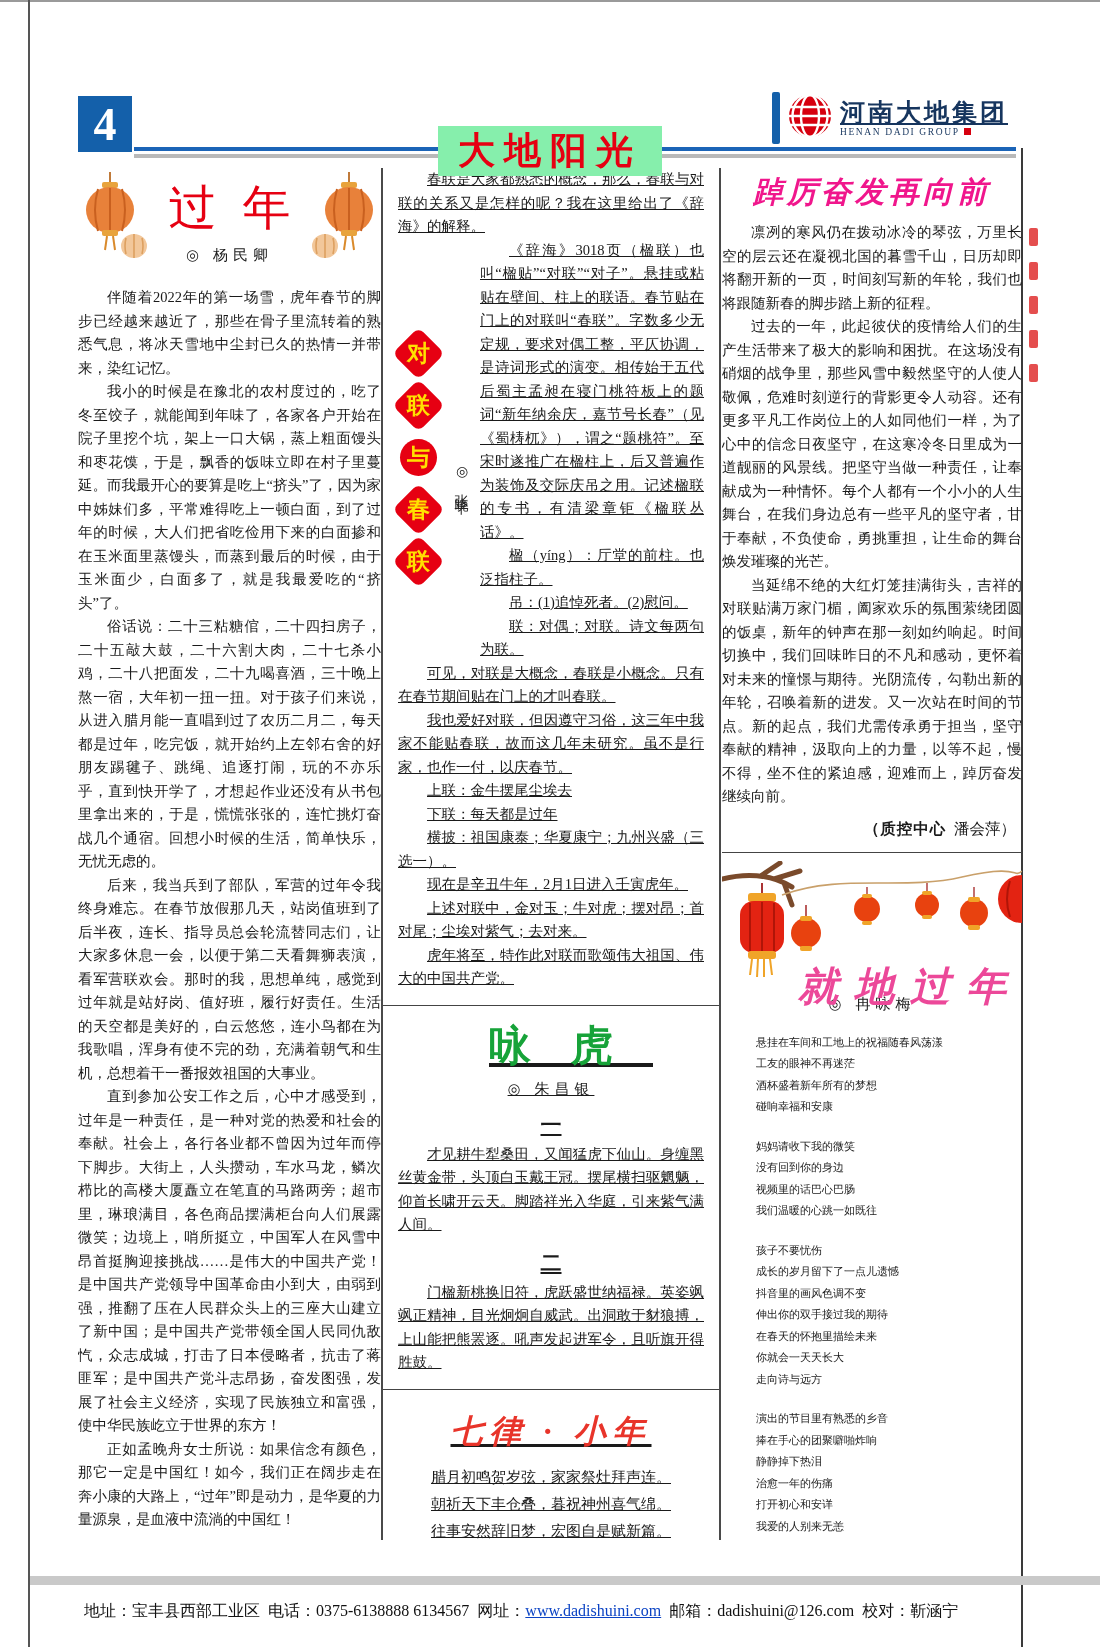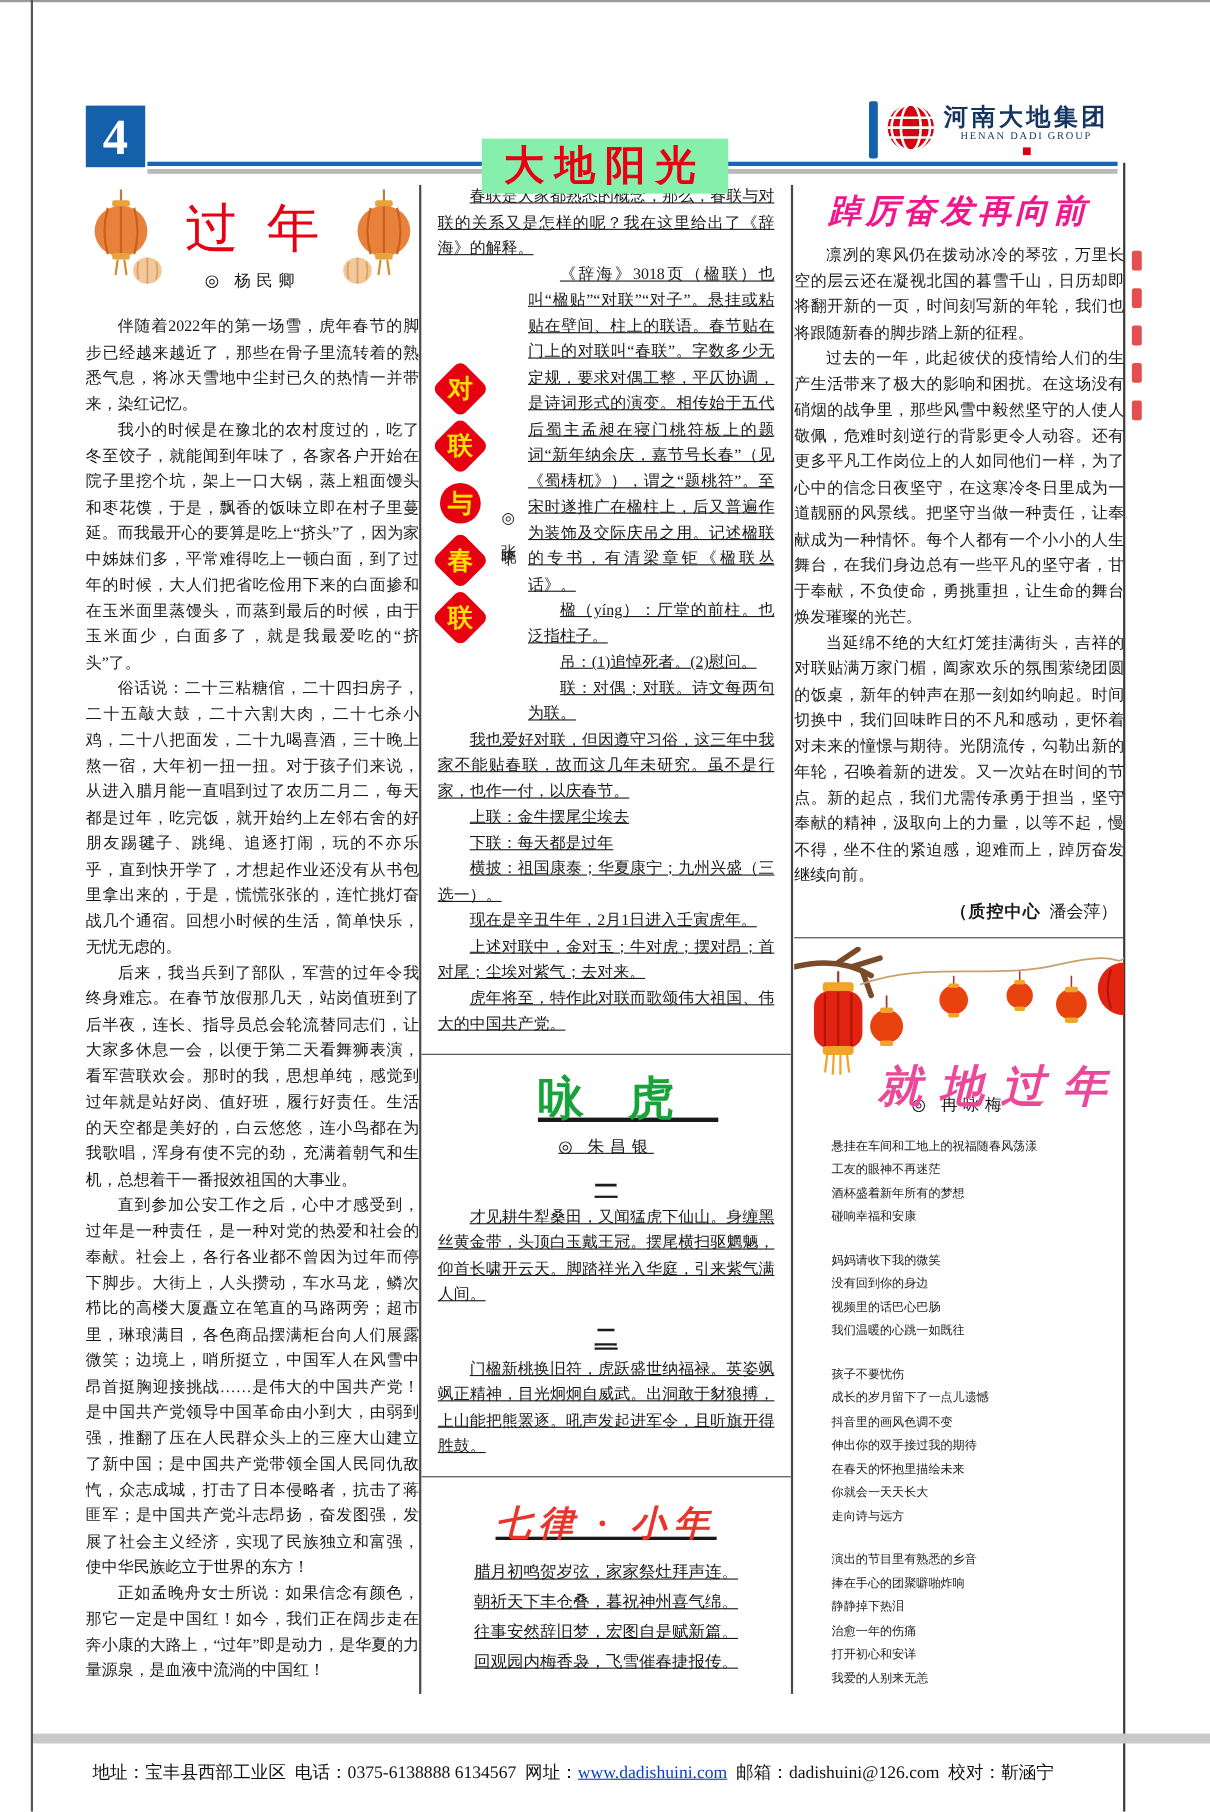--- a/index.html
+++ b/index.html
@@ -14,22 +14,22 @@
   
   .page-num{position:absolute;left:78px;top:96px;width:54px;height:56px;background:#1460aa;
             color:#fff;font-size:46px;font-weight:bold;display:flex;align-items:center;justify-content:center;}
   .head-rule{position:absolute;left:134px;top:147px;width:882px;height:11px;
              background:linear-gradient(#1b64b7 0 4px,#fff 4px 7px,#b9b9b9 7px 11px);}
   .masthead{position:absolute;left:50%;top:126px;transform:translateX(-50%);background:#86efac;
             padding:0 20px;color:#e60012;font-size:37px;font-weight:bold;letter-spacing:9px;z-index:3;}
   .logo{position:absolute;right:92px;top:92px;display:flex;align-items:center;gap:7px;}
   .logo-bar{width:8px;height:52px;background:#1460aa;border-radius:2px;}
   .logo-text{display:flex;flex-direction:column;line-height:1.1;}
-  .logo-cn{font-size:22px;font-weight:bold;color:#16355e;letter-spacing:3px;}
-  .logo-en{font-size:9.5px;color:#16355e;letter-spacing:1.6px;display:flex;align-items:center;gap:4px;flex-direction:column;}
+  .logo-cn{font-size:25px;font-weight:bold;color:#16355e;letter-spacing:3px;text-decoration:underline;}
+  .logo-en{font-size:9.5px;color:#16355e;letter-spacing:1.6px;display:flex;align-items:center;gap:4px;}
   .logo-sq{display:inline-block;width:7px;height:7px;background:#d6000f;}
 
   
   .cols{position:absolute;left:78px;top:168px;width:944px;height:1372px;display:flex;overflow:hidden;}
   .col1{width:303px;overflow:hidden;}
   .col2{width:306px;padding:0 15px;border-left:2px solid #4a4a4a;border-right:2px solid #4a4a4a;overflow:hidden;text-decoration:underline;}
   .col3{width:300px;padding-left:1px;overflow:hidden;}
 
   .body p{font-size:14.5px;line-height:23.5px;text-align:justify;text-indent:2em;margin:0;}
   .author{text-align:center;font-size:15px;letter-spacing:5px;margin:6px 0 12px;}
@@ -171,20 +171,21 @@
       <div class="dia">
           <span>联</span>
         </div>
       <div class="rail-author">◎张晓平</div>
     </div>
     <div class="body">
         <p>《辞海》3018页（楹联）也叫“楹贴”“对联”“对子”。悬挂或粘贴在壁间、柱上的联语。春节贴在门上的对联叫“春联”。字数多少无定规，要求对偶工整，平仄协调，是诗词形式的演变。相传始于五代后蜀主孟昶在寝门桃符板上的题词“新年纳余庆，嘉节号长春”（见《蜀梼杌》），谓之“题桃符”。至宋时遂推广在楹柱上，后又普遍作为装饰及交际庆吊之用。记述楹联的专书，有清梁章钜《楹联丛话》。</p>
         <p>楹（yíng）：厅堂的前柱。也泛指柱子。</p>
         <p>吊：(1)追悼死者。(2)慰问。</p>
         <p>联：对偶；对联。诗文每两句为联。</p>
+        <p>可见，对联是大概念，春联是小概念。只有在春节期间贴在门上的才叫春联。</p>
         <p>我也爱好对联，但因遵守习俗，这三年中我家不能贴春联，故而这几年未研究。虽不是行家，也作一付，以庆春节。</p>
         <p>上联：金牛摆尾尘埃去</p>
         <p>下联：每天都是过年</p>
         <p>横披：祖国康泰；华夏康宁；九州兴盛（三选一）。</p>
         <p>现在是辛丑牛年，2月1日进入壬寅虎年。</p>
         <p>上述对联中，金对玉；牛对虎；摆对昂；首对尾；尘埃对紫气；去对来。</p>
         <p>虎年将至，特作此对联而歌颂伟大祖国、伟大的中国共产党。</p>
       </div>
 
     <div class="hr"></div>

